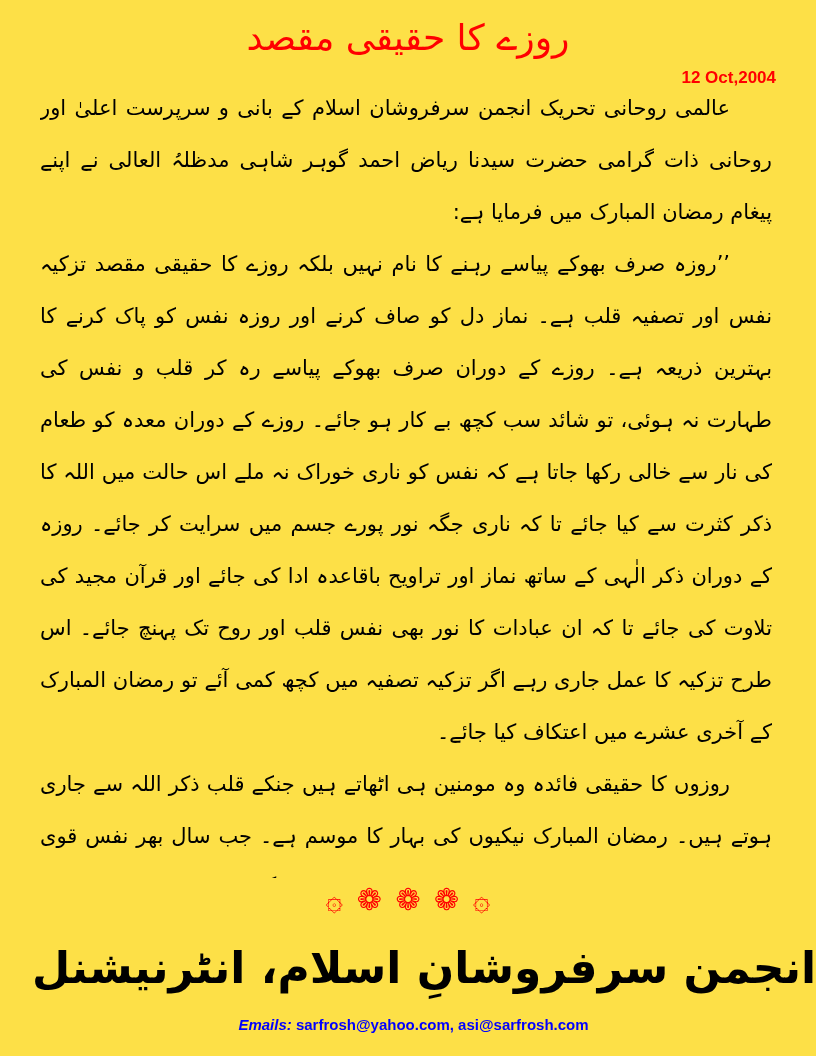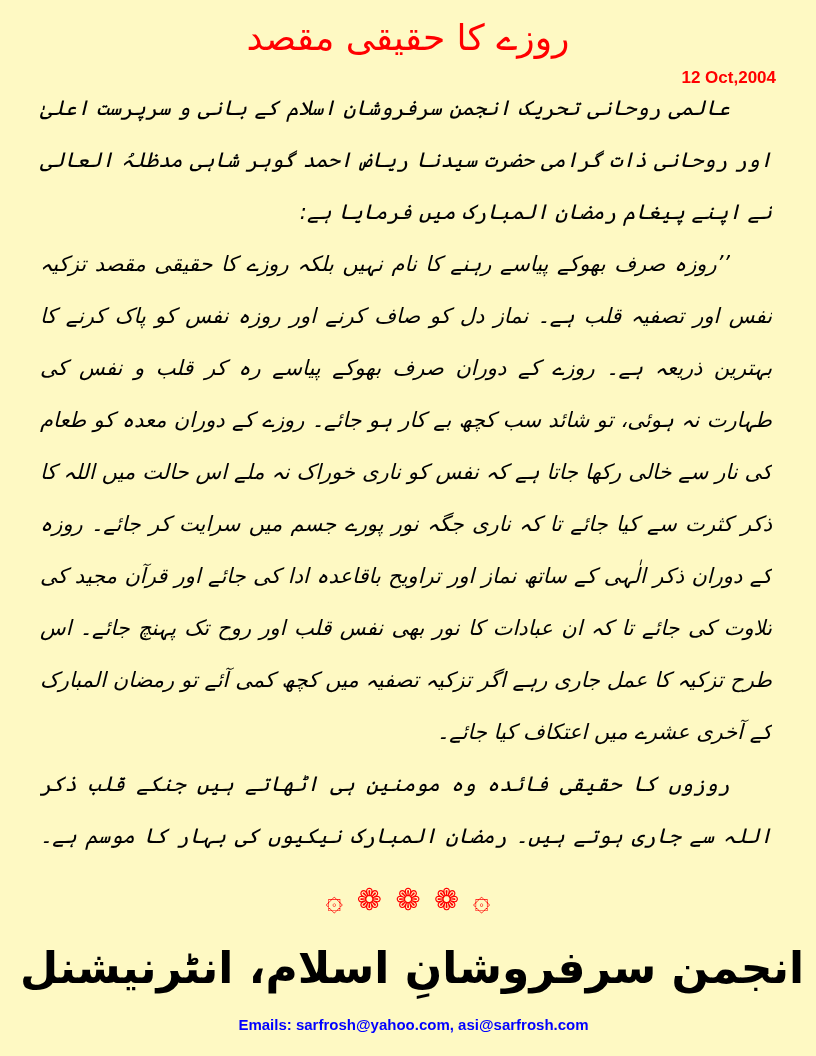--- a/index.html
+++ b/index.html
@@ -5,21 +5,21 @@
   html, body { margin: 0; padding: 0; }
   body {
     width: 816px; height: 1056px;
     background: #ffffff;
     font-family: "DejaVu Sans", sans-serif;
     overflow: hidden;
   }
   .page {
     position: relative;
     width: 816px; height: 1056px;
-    background: #fef9c3;
+    background: #fde047;
     overflow: hidden;
   }
   
   .doc-title {
     position: absolute;
     top: 10px; left: 0; right: 0;
     text-align: center;
     direction: rtl;
     color: #ff0000;
     font-size: 36px;
@@ -35,21 +35,20 @@
     font-size: 17px;
     margin-top: 30px;
   }
   
   .article {
     position: absolute;
     top: 82px; right: 44px; left: 40px;
     max-height: 796px;
     overflow: hidden;
     direction: rtl;
-    font-style: italic;
   }
   .article p {
     margin: 0;
     color: #000000;
     font-size: 21px;
     line-height: 52px;
     text-align: justify;
     text-indent: 42px;
   }
   
@@ -60,41 +59,40 @@
     color: #ff0000;
     font-size: 30px;
     line-height: 40px;
     letter-spacing: 4px;
   }
   .ornament span { margin: 0 2px; }
   
   .org-name {
     position: absolute;
     top: 928px; left: 8px; right: 0;
-    text-align: center;
     direction: rtl;
     color: #000000;
     font-weight: bold;
     font-size: 44px;
     line-height: 80px;
   }
   
   .footer {
     position: absolute;
     top: 1016px; left: 0; right: 0;
     display: flex;
     justify-content: center;
     gap: 46px;
     color: #0000ff;
     font-family: "Liberation Sans", sans-serif;
     font-weight: bold;
     font-size: 15px;
   }
   .footer .part { white-space: nowrap; }
-  .footer .label { margin-left: 11px; }
+  .footer .label { margin-left: 11px; font-style: italic; }
 </style>
 </head>
 <body>
 
 <div class="page">
 
   <div class="doc-title">روزے کا حقیقی مقصد</div>
 
   <div class="doc-date">12 Oct,2004</div>
 

